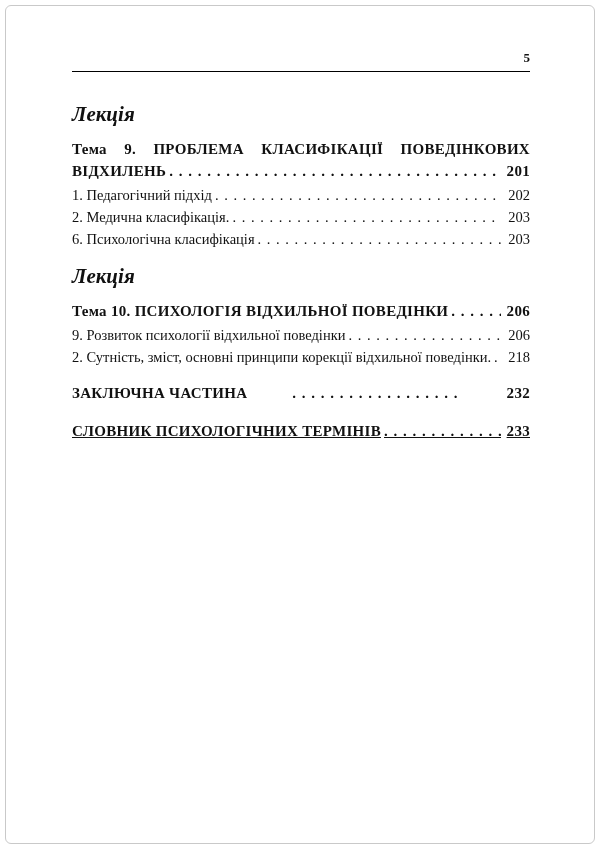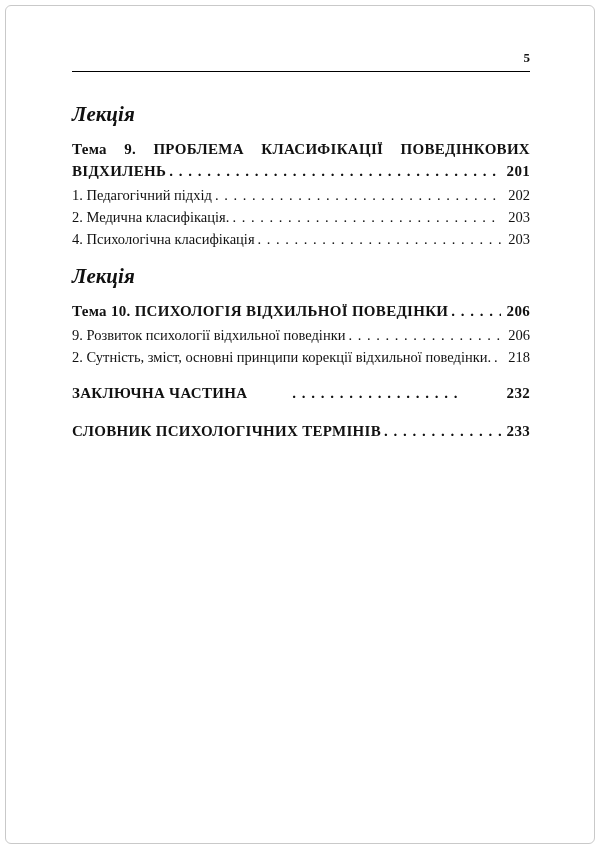--- a/index.html
+++ b/index.html
@@ -84,21 +84,21 @@
   .pg {
     flex: 0 0 auto;
     min-width: 26px;
     text-align: right;
   }
   .items {
     margin-top: 2px;
   }
   .gap-section { margin-top: 14px; }
   .gap-big { margin-top: 14px; gap: 42px; }
-  .gap-big2 { margin-top: 16px; }
+  .gap-big2 { margin-top: 16px; text-decoration: underline; }
 </style>
 </head>
 <body>
 
 <div class="page-frame">
   <div class="content">
 
     <div class="pagenum">5</div>
     <div class="rule"></div>
 
@@ -118,21 +118,21 @@
         <span class="t">1. Педагогічний підхід</span>
         <span class="leader"></span>
         <span class="pg">202</span>
       </div>
       <div class="row">
         <span class="t">2. Медична класифікація.</span>
         <span class="leader"></span>
         <span class="pg">203</span>
       </div>
       <div class="row">
-        <span class="t">4. Психологічна класифікація</span>
+        <span class="t">6. Психологічна класифікація</span>
         <span class="leader"></span>
         <span class="pg">203</span>
       </div>
     </div>
 
     <div class="lecture-label gap-section">Лекція</div>
 
     <div class="row bold">
       <span class="t">Тема 10. ПСИХОЛОГІЯ ВІДХИЛЬНОЇ ПОВЕДІНКИ</span>
       <span class="leader"></span>

